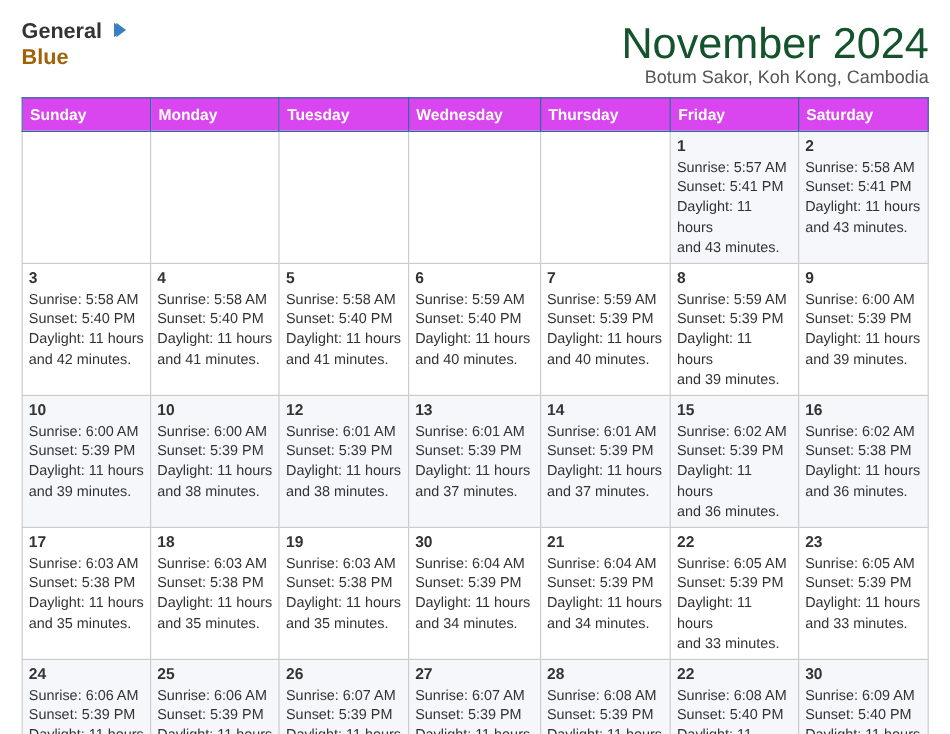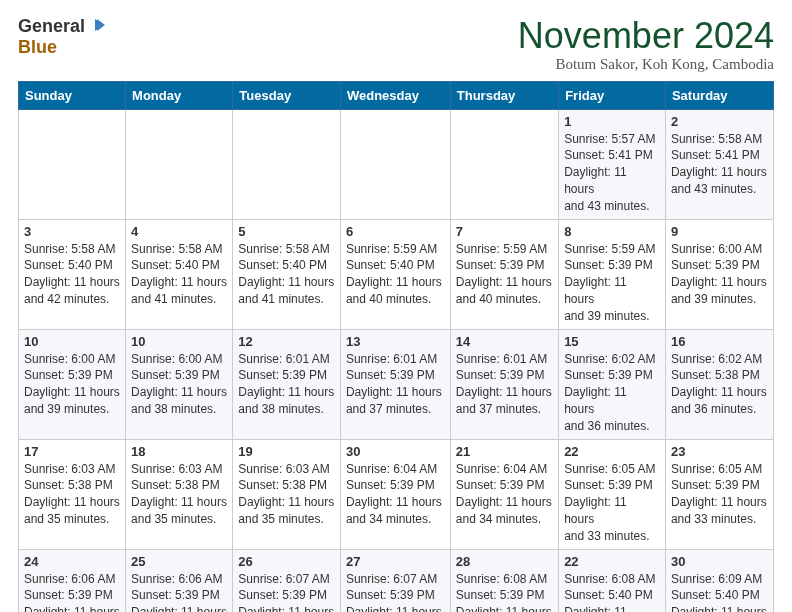--- a/index.html
+++ b/index.html
@@ -50,29 +50,28 @@
     }
     .month-title {
       font-size: 36px;
       font-weight: normal;
       color: #14532d;
       line-height: 1.1;
     }
     .location {
       font-size: 15px;
       color: #555;
-      font-family: Liberation Serif, serif;
     }
     .calendar {
       width: 100%;
       border-collapse: collapse;
       border: 1px solid #ccc;
     }
     .calendar th {
-      background: #0369a1;
+      background: #d946ef;
       color: #fff;
       font-size: 13px;
       font-weight: bold;
       padding: 6px 6px;
       text-align: left;
       border: 1px solid #2e6aa0;
     }
     .calendar td {
       vertical-align: top;
       border: 1px solid #ccc;

